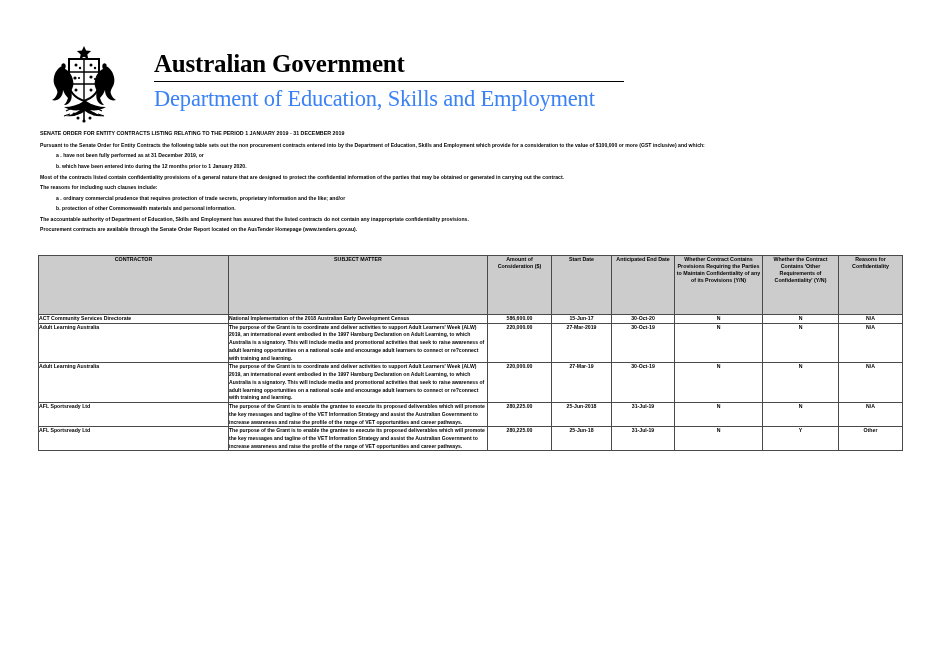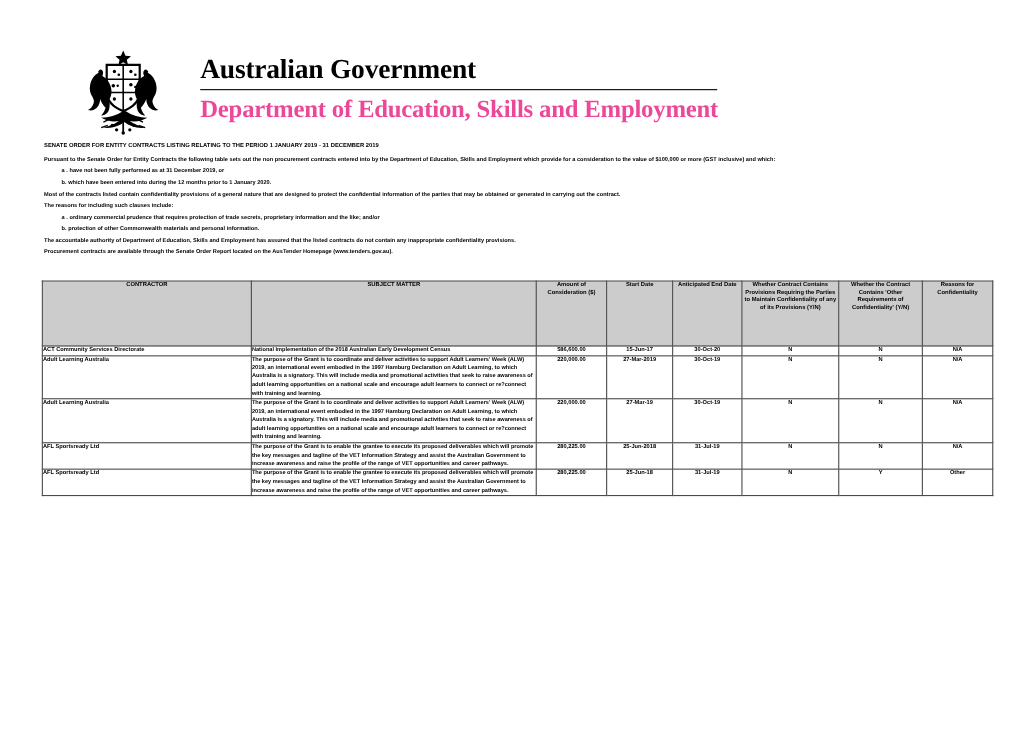--- a/index.html
+++ b/index.html
@@ -18,21 +18,21 @@
     position: relative;
     width: 939px;
     height: 664px;
     background: #ffffff;
     box-sizing: border-box;
   }
 
   
   .masthead {
     position: absolute;
-    left: 56px;
+    left: 28px;
     top: 44px;
     display: flex;
     align-items: flex-start;
   }
   .crest {
     width: 112px;
     height: 80px;
     flex: 0 0 112px;
   }
   .crest svg { display: block; }
@@ -50,25 +50,25 @@
     white-space: nowrap;
   }
   .wordmark .rule {
     height: 1px;
     background: #000;
     margin: 3px 0 4px 0;
     width: 470px;
   }
   .wordmark .line2 {
     font-family: "Liberation Serif", serif;
-    font-weight: bold;
+    font-weight: normal;
     font-size: 22.5px;
     letter-spacing: -0.2px;
     line-height: 1.12;
-    color: #ec4899;
+    color: #3b82f6;
     white-space: nowrap;
   }
 
   
   .intro {
     position: absolute;
     left: 40px;
     top: 131px;
     width: 870px;
   }

